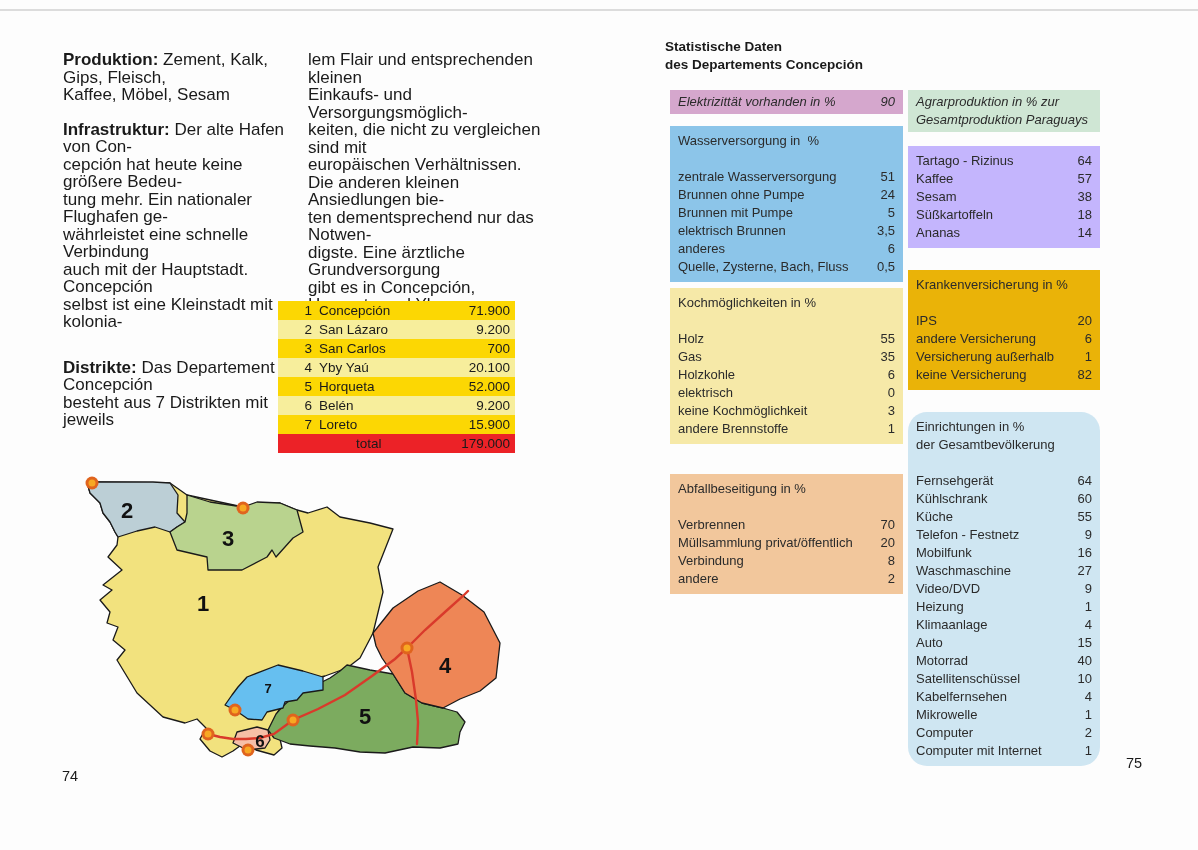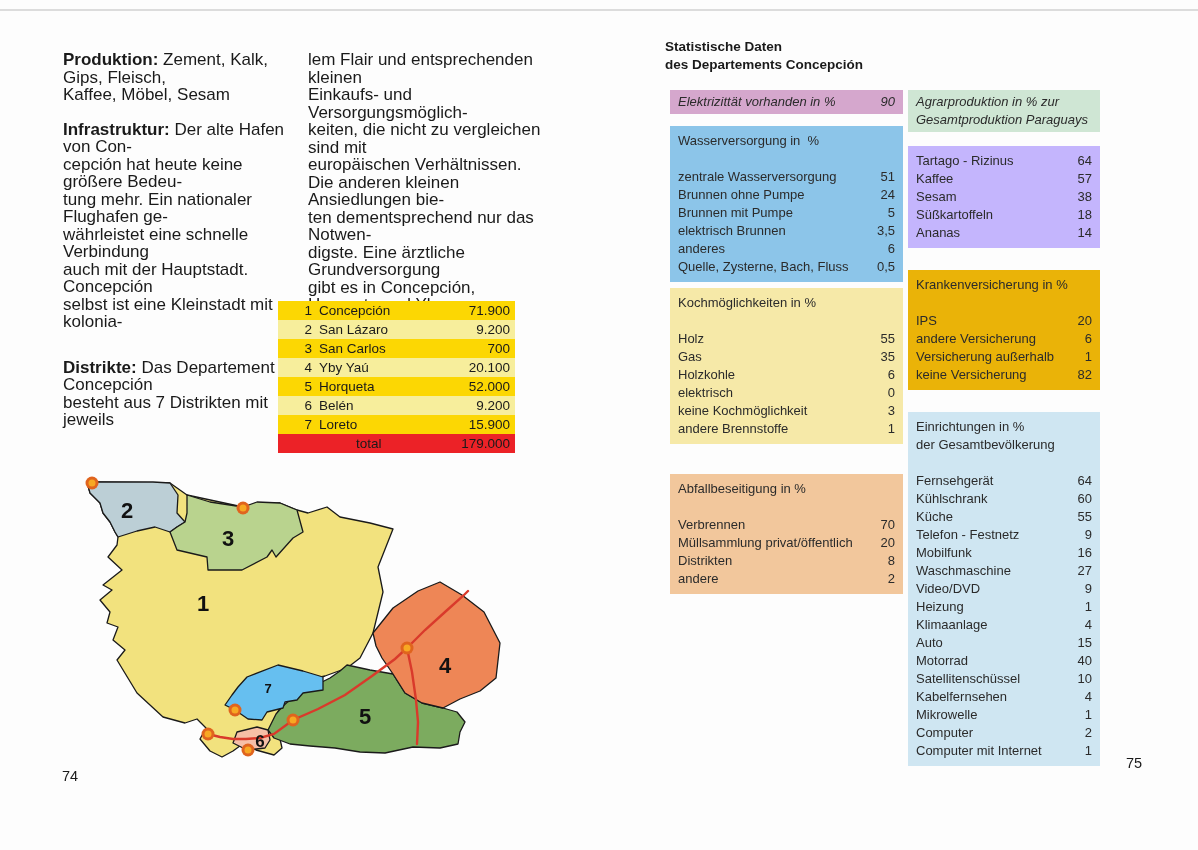--- a/index.html
+++ b/index.html
@@ -246,21 +246,21 @@
         <div class="stat-spacer"></div>
         <div class="stat-line">
           <span class="stat-label">Verbrennen</span>
           <span class="stat-value">70</span>
         </div>
         <div class="stat-line">
           <span class="stat-label">Müllsammlung privat/öffentlich</span>
           <span class="stat-value">20</span>
         </div>
         <div class="stat-line">
-          <span class="stat-label">Distrikten</span>
+          <span class="stat-label">Verbindung</span>
           <span class="stat-value">8</span>
         </div>
         <div class="stat-line">
           <span class="stat-label">andere</span>
           <span class="stat-value">2</span>
         </div>
       </div>
     </div>
   <div class="stat-col right">
       <div class="stat-block slim" style="background: rgb(207, 230, 212);">
@@ -308,21 +308,21 @@
         </div>
         <div class="stat-line">
           <span class="stat-label">Versicherung außerhalb</span>
           <span class="stat-value">1</span>
         </div>
         <div class="stat-line">
           <span class="stat-label">keine Versicherung</span>
           <span class="stat-value">82</span>
         </div>
       </div>
-      <div class="stat-block" style="background: rgb(207, 230, 242);">
+      <div class="stat-block" style="background: rgb(207, 230, 242); border-radius: 19px;">
         <div class="stat-line">
           <span class="stat-label">Einrichtungen in %</span>
         </div>
         <div class="stat-line">
           <span class="stat-label">der Gesamtbevölkerung</span>
         </div>
         <div class="stat-spacer"></div>
         <div class="stat-line">
           <span class="stat-label">Fernsehgerät</span>
           <span class="stat-value">64</span>

